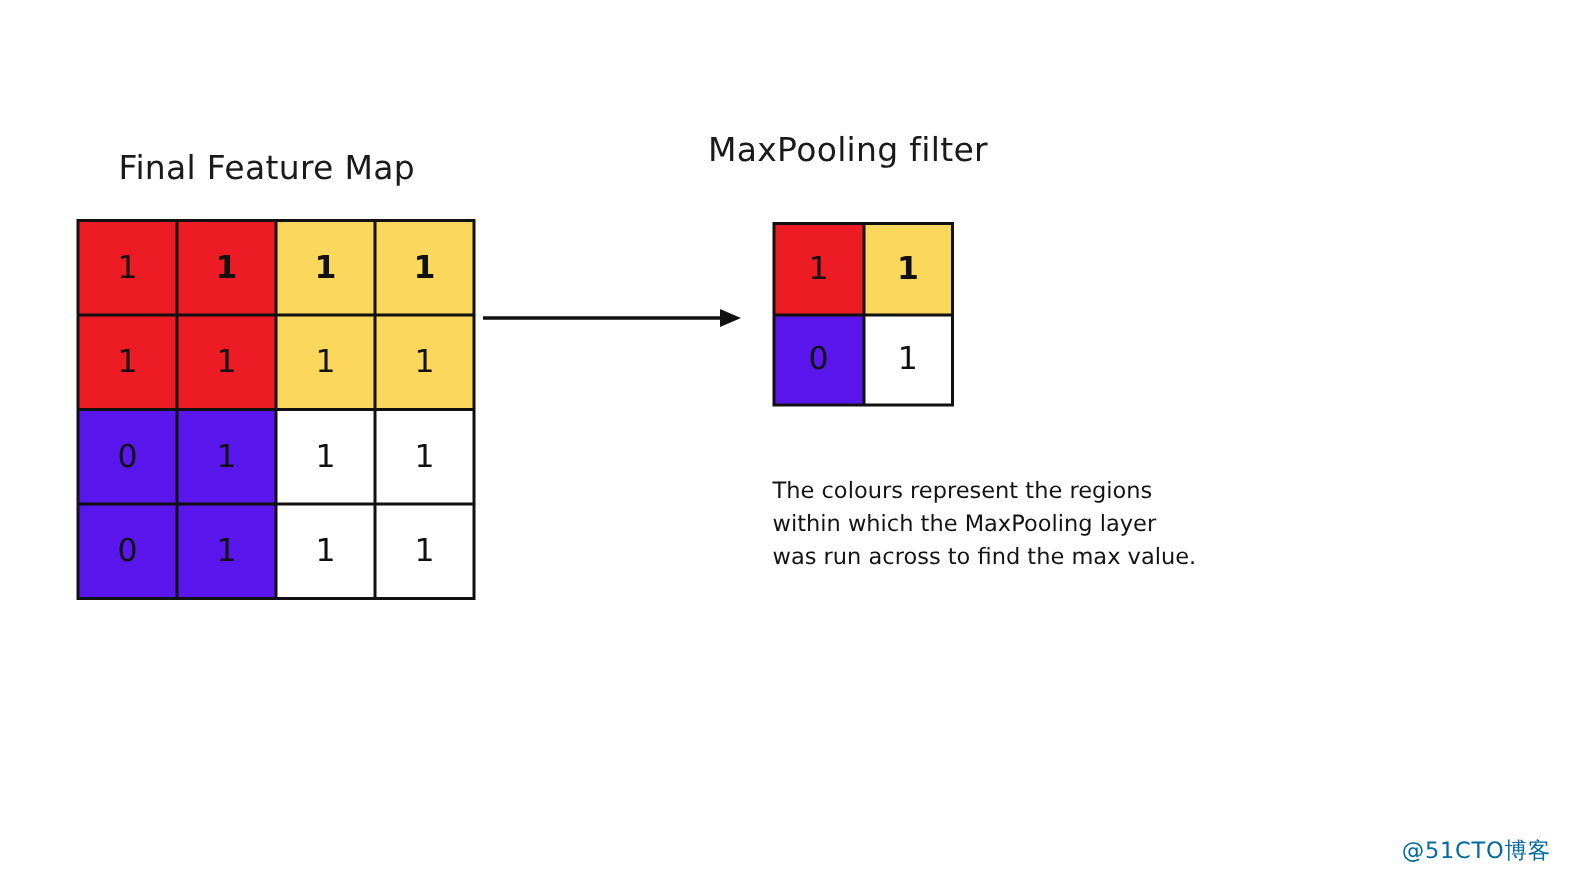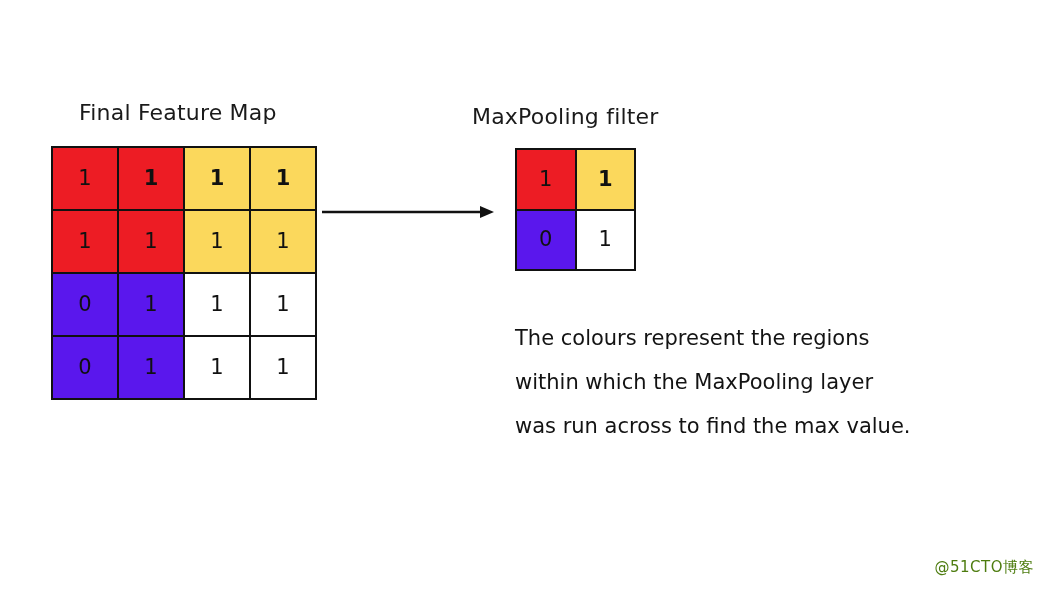--- a/index.html
+++ b/index.html
@@ -24,21 +24,21 @@
   
   .title {
     position: absolute;
     font-size: 22px;
     font-weight: 400;
     color: #1a1a1a;
     letter-spacing: 0.2px;
     white-space: nowrap;
   }
   #feature-map-title { left: 79px; top: 100px; }
-  #filter-title      { left: 472px; top: 104px; }
+  #filter-title      { left: 472px; top: 88px; }
 
   
   .grid {
     position: absolute;
     display: grid;
     box-sizing: border-box;
     background: #111111;
   }
   #feature-map-grid {
     left: 51px;
@@ -83,35 +83,35 @@
     position: absolute;
     left: 320px;
     top: 198px;
     width: 176px;
     height: 28px;
   }
 
   
   .para {
     position: absolute;
-    font-size: 21px;
-    line-height: 44px;
+    font-size: 15px;
+    line-height: 22px;
     color: #131313;
     white-space: pre-line;
   }
   #para-colours { left: 515px; top: 316px; width: 470px; }
   #para-strides { left: 524px; top: 455px; width: 470px; }
 
   
   #watermark {
     position: absolute;
     right: 16px;
     bottom: 14px;
     font-size: 15px;
-    color: #4d7c0f;
+    color: #0369a1;
     letter-spacing: 0.5px;
     user-select: none;
   }
 </style>
 </head>
 <body>
 
 <div class="canvas">
 
   <div class="title" id="feature-map-title">Final Feature Map</div>

